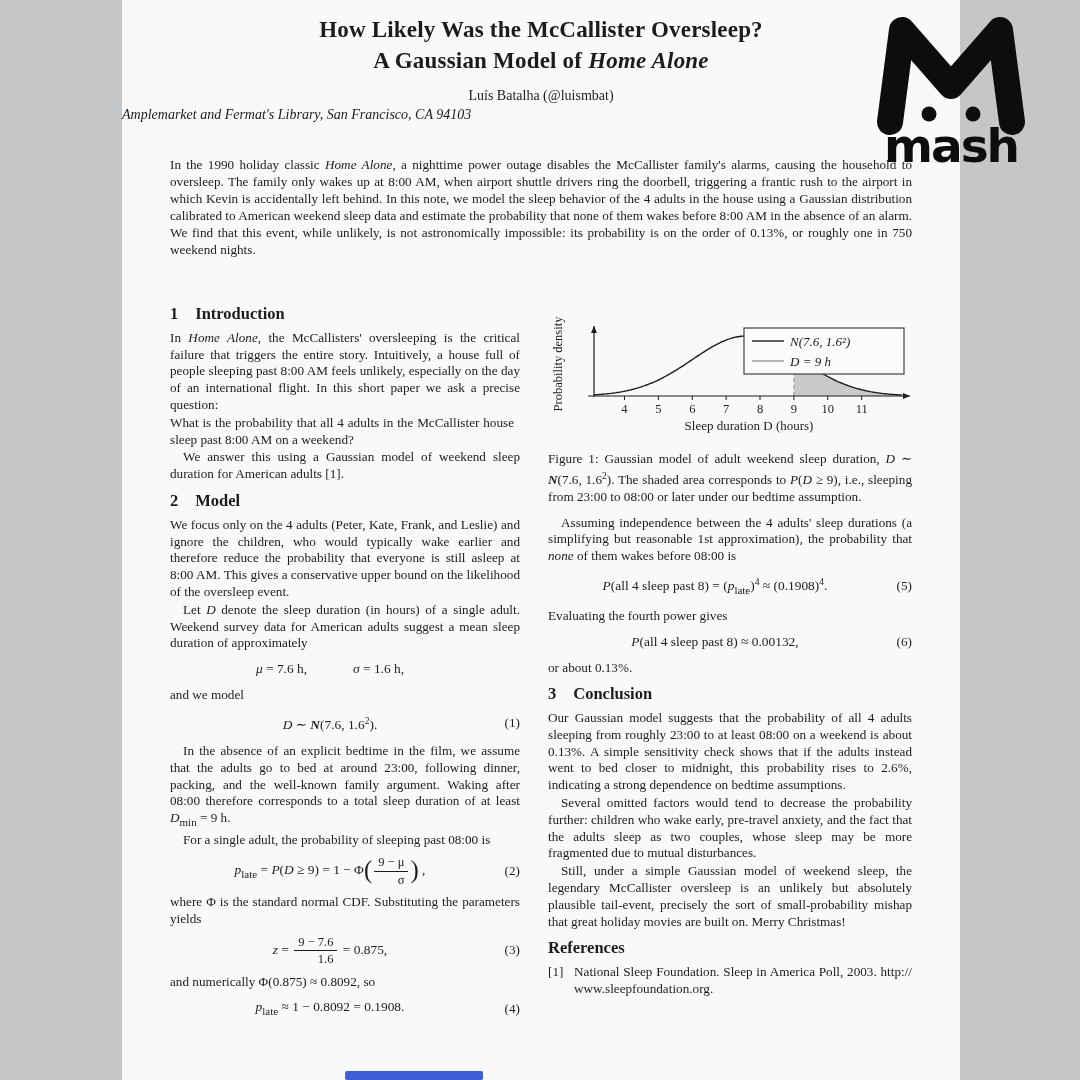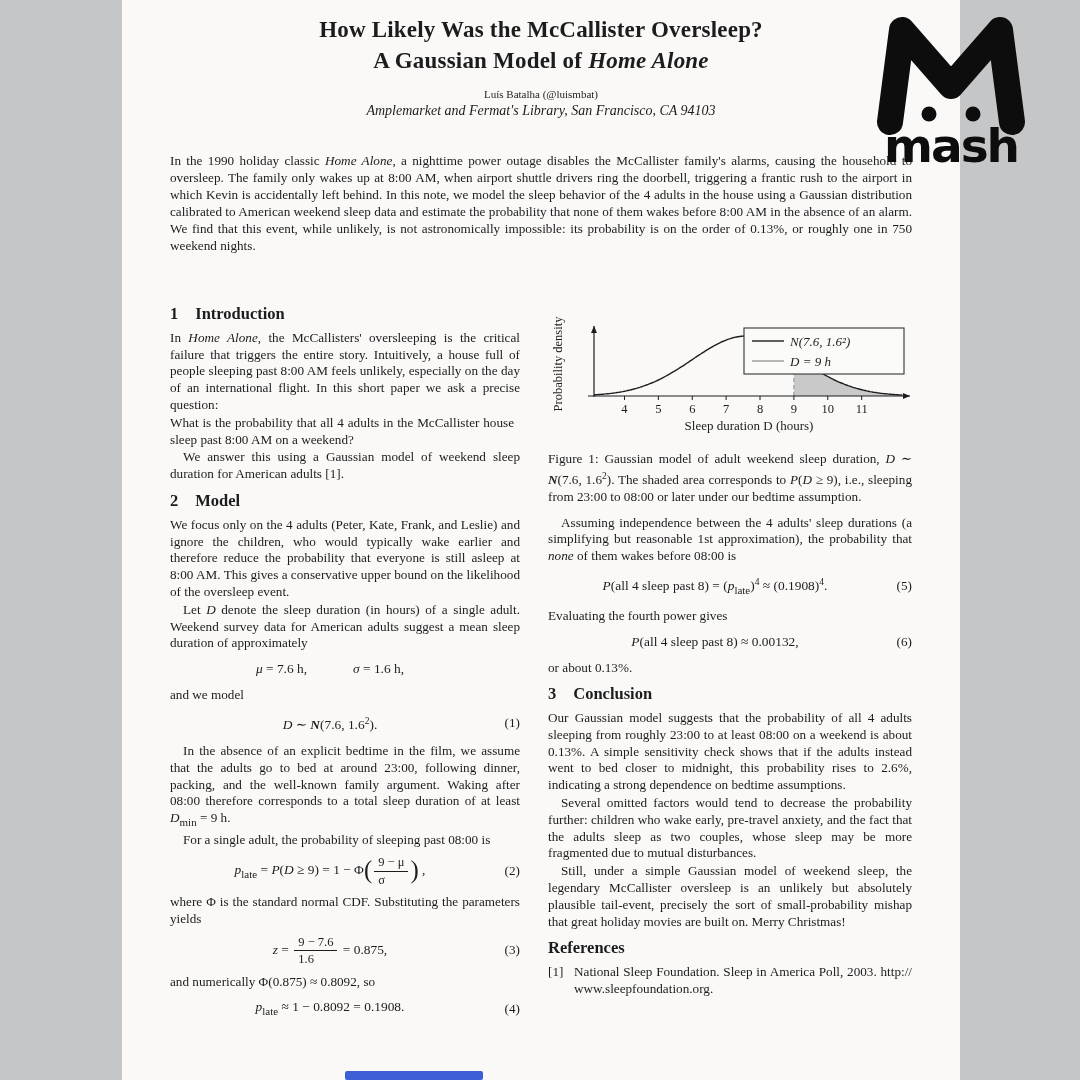--- a/index.html
+++ b/index.html
@@ -3,22 +3,22 @@
 <meta charset="utf-8">
 <style>
   html,body{margin:0;padding:0;}
   body{width:1080px;height:1080px;overflow:hidden;background:#c5c6c7;font-family:"Liberation Serif","DejaVu Serif",serif;color:#1c1c1c;}
   .canvas{position:relative;width:1068px;height:1080px;background:#c5c6c7;}
   .paper{position:absolute;left:122px;top:0;width:838px;height:1080px;background:#faf9f8;padding:0;box-sizing:border-box;}
 
   
   .title-block{margin-top:14px;text-align:center;}
   .title-line{font-size:23px;font-weight:bold;line-height:31px;letter-spacing:.2px;}
-  .author{margin-top:12px;text-align:center;font-size:11px;}
-  .affil{margin-top:3px;text-align:center;font-size:14px;font-style:italic;}
+  .author{margin-top:12px;text-align:center;font-size:14px;}
+  .affil{margin-top:3px;text-align:left;font-size:14px;font-style:italic;}
 
   
   .abstract{margin:34px 48px 0 48px;}
   .abs-head{font-size:17px;font-weight:bold;margin-bottom:7px;}
   .abstract p{margin:0;font-size:13.2px;line-height:16.9px;text-align:justify;}
 
   
   .cols{position:absolute;left:48px;top:306px;width:742px;display:flex;gap:28px;}
   .col{width:364px;font-size:13.2px;line-height:16.8px;}
   .col p{margin:0 0 1px 0;text-align:justify;}
@@ -32,21 +32,21 @@
   .eq{display:flex;align-items:center;margin:9px 0;}
   .eq .eq-body{flex:1;text-align:center;font-size:13.4px;}
   .eq .eq-num{width:30px;text-align:right;font-size:13.2px;}
   .eq.tall{margin:7px 0;}
   sub{font-size:11px;}
   sup{font-size:9.5px;}
   .it{font-style:italic;}
   .cal{font-style:italic;font-weight:600;}
   .gap{display:inline-block;width:46px;}
   .big{font-size:1.85em;font-weight:400;vertical-align:middle;line-height:1;}
-  .frac{display:inline-block;vertical-align:middle;text-align:left;font-size:12.5px;line-height:1.15;margin:0 2px;}
+  .frac{display:inline-block;vertical-align:middle;text-align:right;font-size:12.5px;line-height:1.15;margin:0 2px;}
   .frac .fnum{display:block;border-bottom:1px solid #1c1c1c;padding:0 4px 1px 4px;}
   .frac .fden{display:block;padding:1px 4px 0 4px;}
 
   
   figure{margin:4px 0 0 0;}
   .caption{margin-top:6px !important;}
 
   
   .ref-item{display:flex;margin-top:2px;}
   .ref-label{width:26px;flex:none;}

